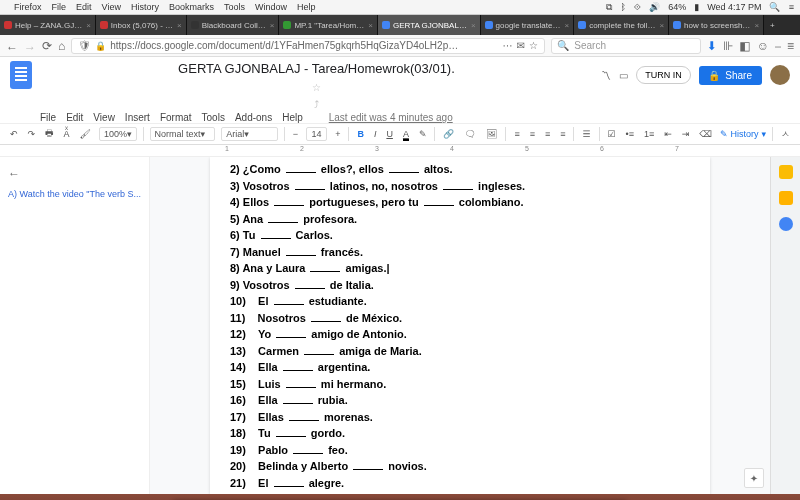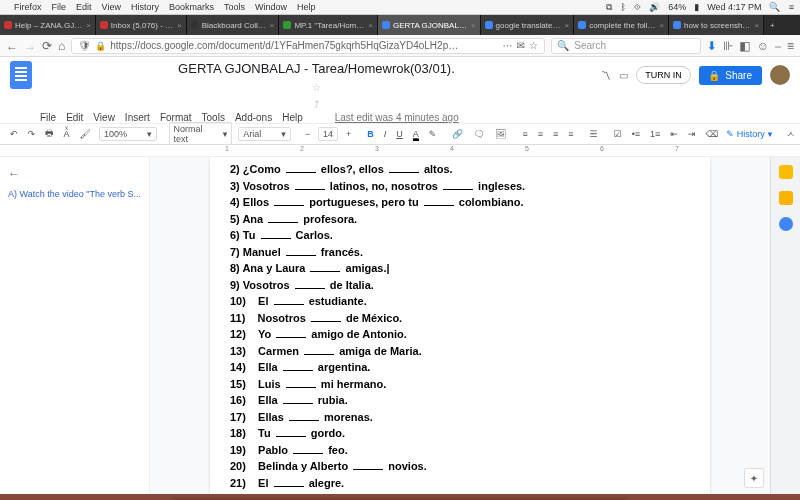--- a/index.html
+++ b/index.html
@@ -32,30 +32,30 @@
 .docs-head { background:#fff; padding:4px 10px 0; display:flex; align-items:flex-start; gap:8px; }
 .docs-logo { width:22px; height:28px; background:#4285f4; border-radius:3px; position:relative; }
 .docs-logo:after { content:""; position:absolute; left:5px; right:5px; top:6px; height:2px; box-shadow:0 0 0 0 #fff,0 4px 0 #fff,0 8px 0 #fff,0 12px 0 #fff; background:#fff; }
 .title-area { flex:1; }
 .doc-title-row { display:flex; align-items:center; gap:6px;flex-direction:column; }
 .doc-title { font-size:13px; color:#202124; }
 .star { color:#bbb; cursor:pointer; }
 .mv { color:#bbb; cursor:pointer; }
 .doc-menu { display:flex; gap:10px; font-size:10px; color:#444; margin-top:2px; }
 .doc-menu span { cursor:pointer; }
-.last-edit { color:#777; text-decoration:underline; margin-left:22px; }
+.last-edit { color:#777; text-decoration:underline; margin-left:16px; }
 .head-right { display:flex; align-items:center; gap:8px; margin-top:4px; }
 .turnin { border:1px solid #ccc; padding:3px 8px; font-size:9px; border-radius:9px; background:#fff; cursor:pointer; }
 .share { background:#1a73e8; color:#fff; padding:4px 10px; font-size:10px; border-radius:3px; display:flex; align-items:center; gap:4px; cursor:pointer; }
 .avatar { width:20px; height:20px; border-radius:50%; background:#8b6f47; }
 
 
 .toolbar { background:#fff; height:22px; border-top:1px solid #eee; border-bottom:1px solid #ddd; display:flex; align-items:center; padding:0 8px; gap:6px; font-size:9px; color:#555; }
 .toolbar .sep { width:1px; height:14px; background:#ddd; }
-.toolbar .sel { border:1px solid #ddd; padding:1px 4px; border-radius:2px; display:flex; align-items:center; gap:20px; cursor:pointer; }
+.toolbar .sel { border:1px solid #ddd; padding:1px 4px; border-radius:2px; display:flex; align-items:center; gap:0; cursor:pointer; }
 .toolbar .btn { cursor:pointer; padding:1px 2px; }
 .toolbar .editing { margin-left:auto; color:#1a73e8; display:flex; align-items:center; gap:3px; }
 
 
 .ruler { height:12px; background:#fff; border-bottom:1px solid #eee; position:relative; font-size:7px; color:#888; }
 .ruler .tick { position:absolute; top:0; }
 
 
 .content { display:flex; height:calc(500px - 15px - 20px - 22px - 34px - 22px - 12px - 38px); background:#f8f9fa; }
 .outline { width:150px; background:#fff; border-right:1px solid #eee; padding:8px; font-size:9px; color:#555; }

